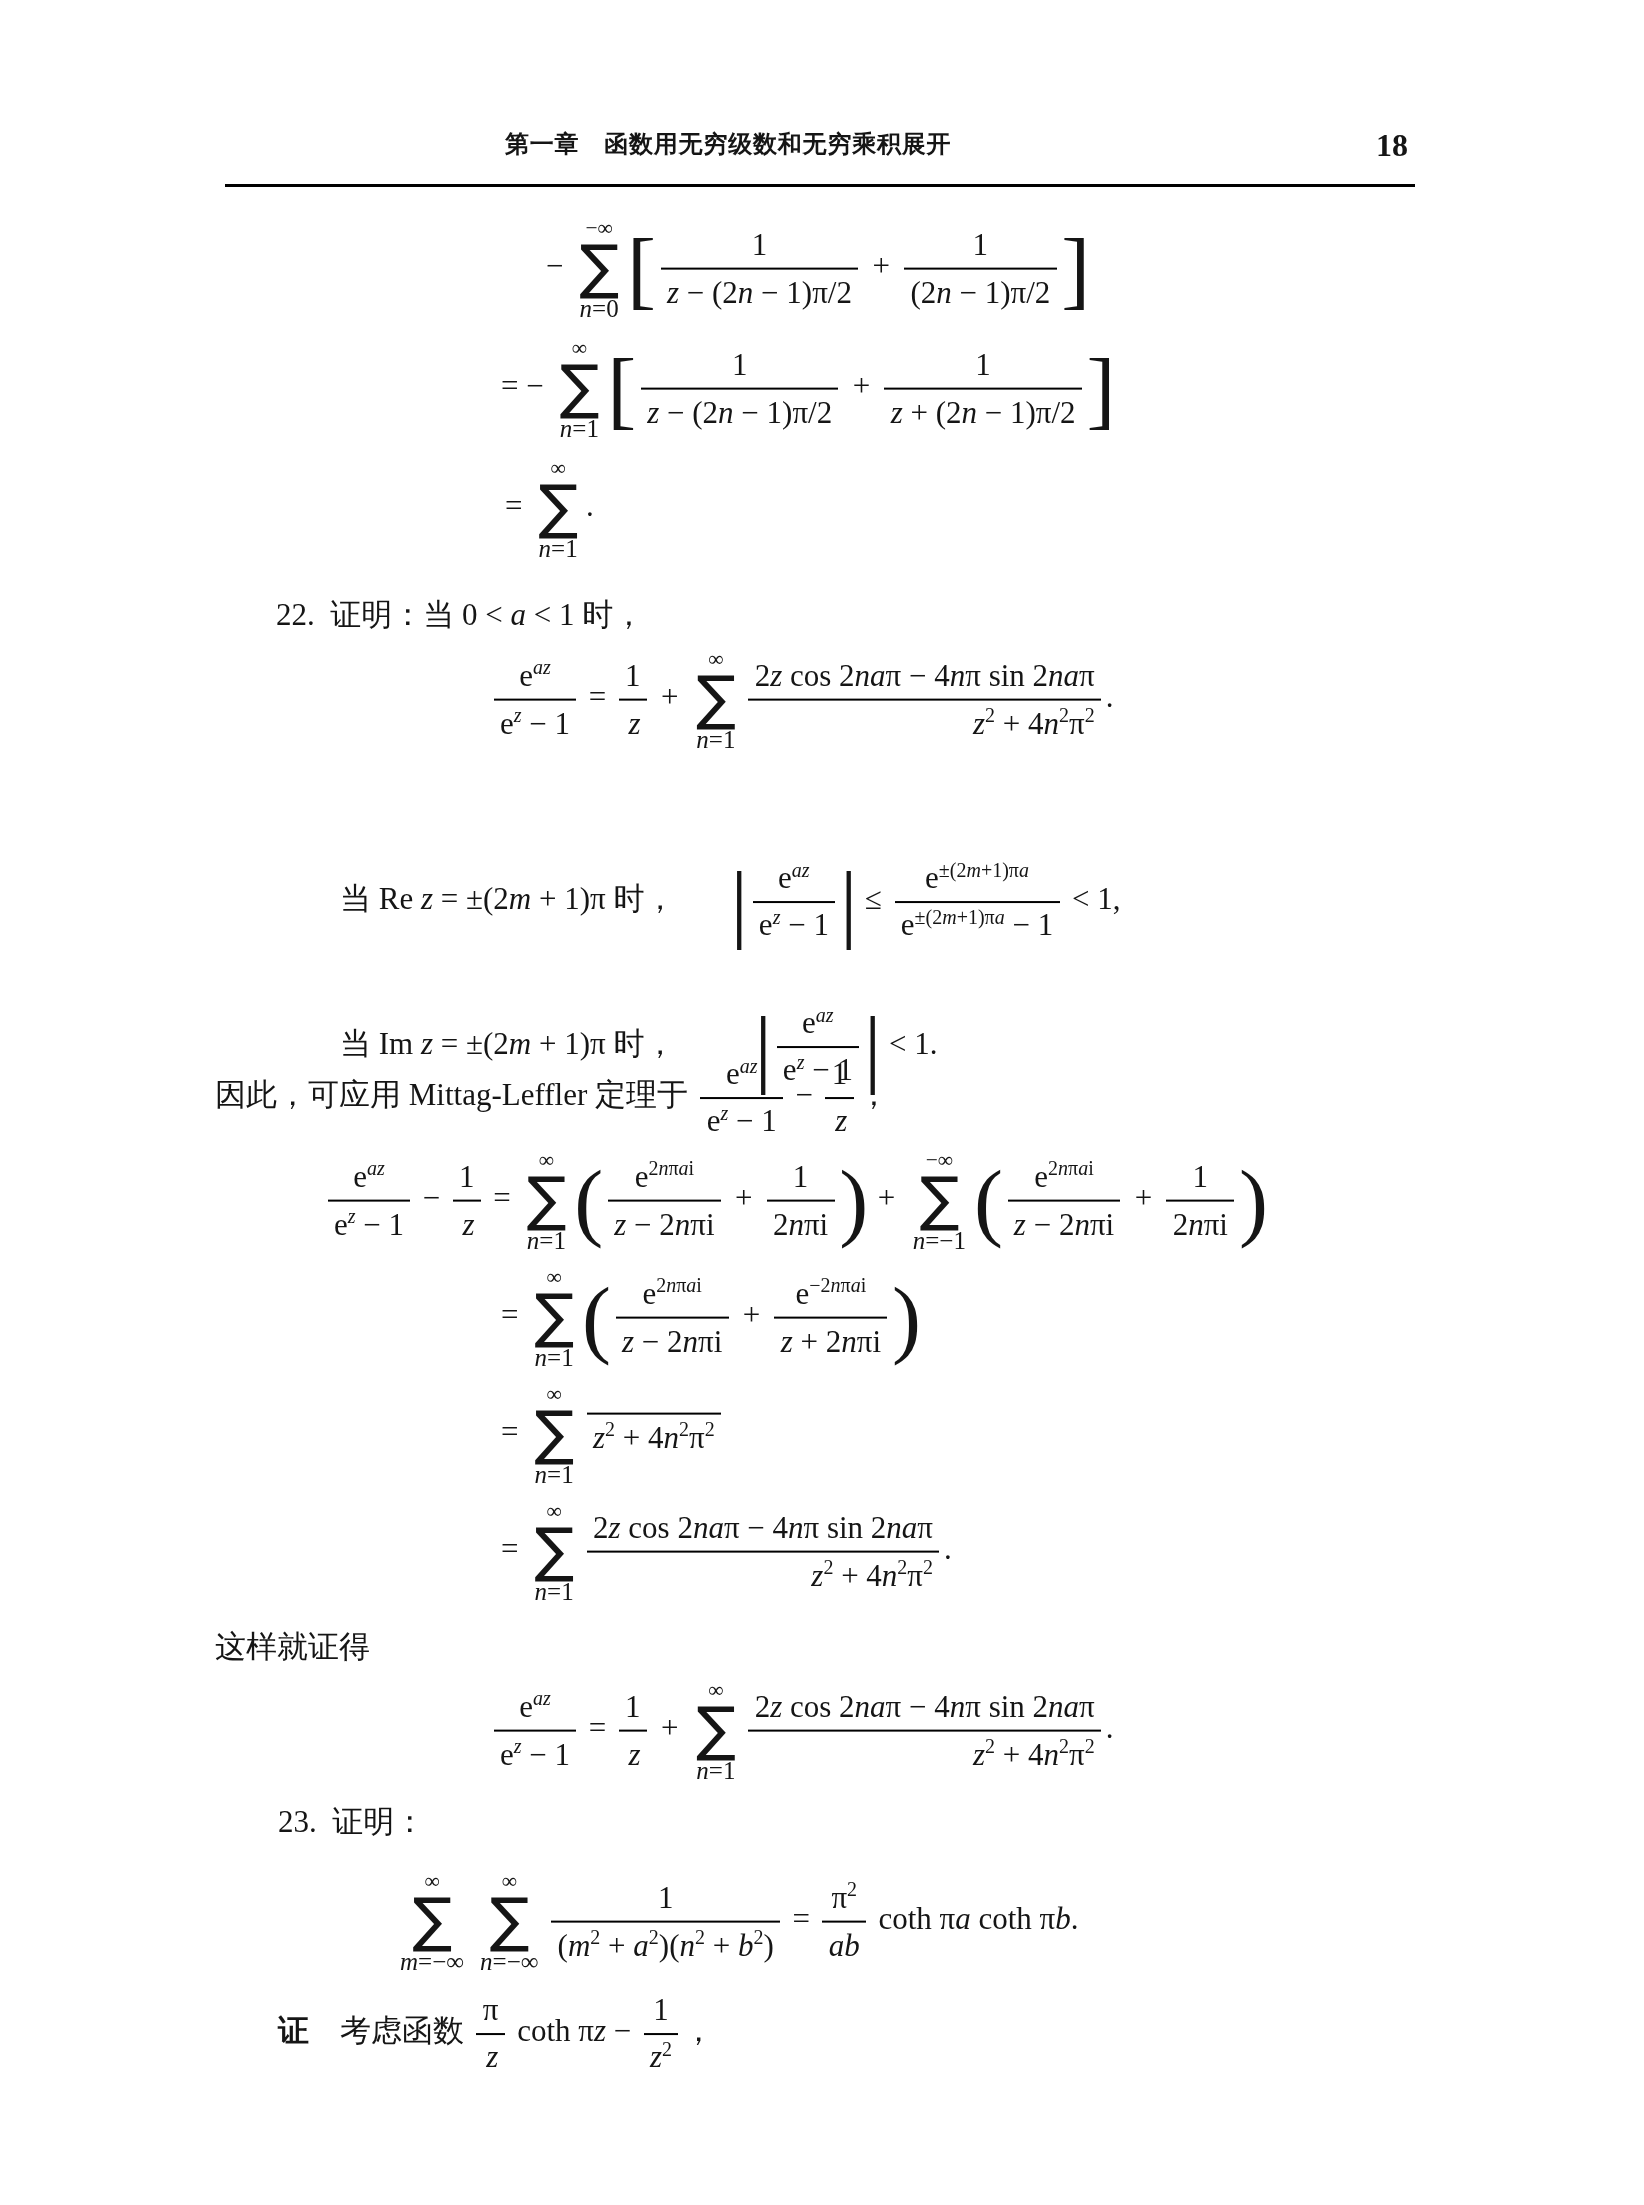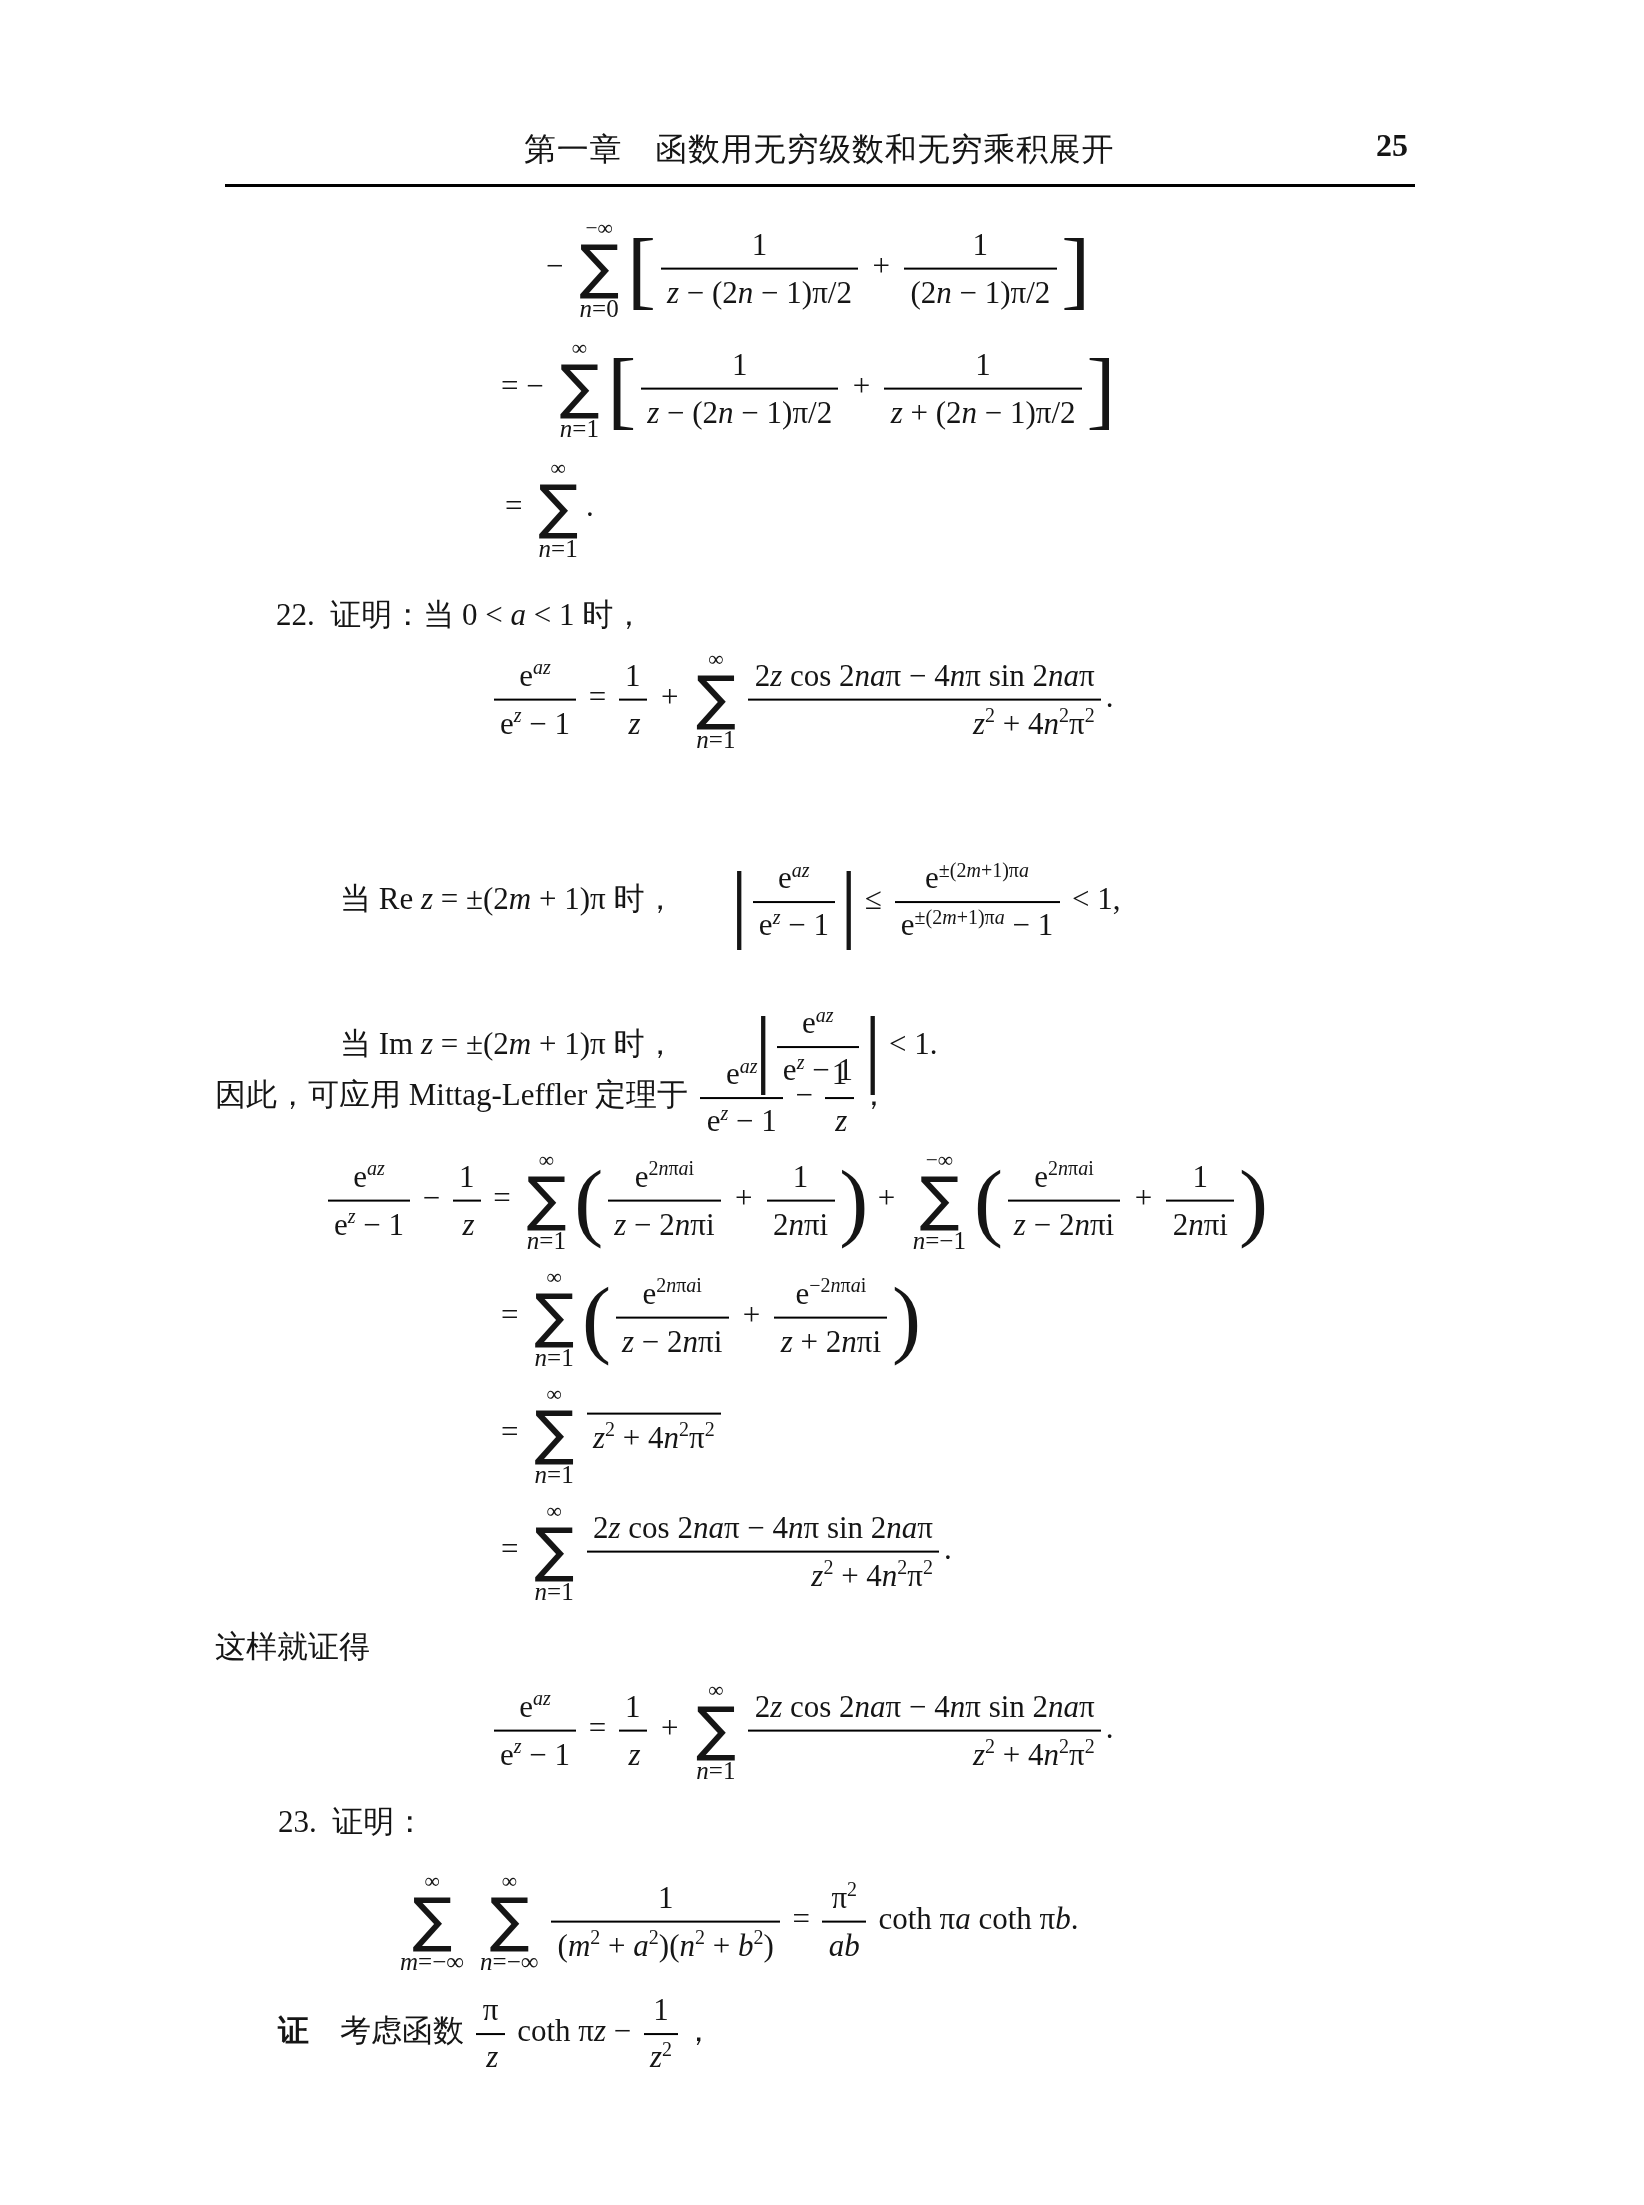--- a/index.html
+++ b/index.html
@@ -4,21 +4,21 @@
 <style>
   html,body{margin:0;padding:0;}
   body{
     width:1644px;height:2205px;background:#ffffff;
     font-family:"Liberation Serif","DejaVu Serif",serif;
     color:#151515;
   }
   .page{position:relative;width:1644px;height:2205px;overflow:hidden;background:#ffffff;}
   .chapter-title{
     position:absolute;left:505px;top:128px;
-    font-size:32px;font-weight:normal;letter-spacing:0.8px;white-space:nowrap;margin-left:19px;
+    font-size:24px;font-weight:bold;letter-spacing:0.8px;white-space:nowrap;
   }
   .page-number{position:absolute;left:1376px;top:127px;font-size:32px;font-weight:bold;}
   .rule{position:absolute;left:225px;top:184px;width:1190px;height:3.2px;background:#000;}
   .line{
     position:absolute;transform:translateY(-50%);
     white-space:nowrap;font-size:31px;line-height:1.25;
   }
   
   .f{display:inline-block;vertical-align:middle;text-align:center;margin:0 4.7px;}
   .f .n{display:block;padding:0 6.3px 3.2px;}
@@ -36,21 +36,21 @@
   .gap-a{display:inline-block;width:55px;}
   .gap-b{display:inline-block;width:79px;}
   b{font-weight:bold;}
 </style>
 </head>
 <body>
 
 <div class="page">
 
   <div class="chapter-title">第一章　函数用无穷级数和无穷乘积展开</div>
-  <div class="page-number">25</div>
+  <div class="page-number">18</div>
   <div class="rule"></div>
 
   <div class="line" style="left:546px;top:269px">− <span class="sum">
         <span class="t">−∞</span>
         <span class="g">∑</span>
         <span class="b"><i>n</i>=0</span>
       </span><span class="dl">[</span><span class="f"><span class="n">1</span><span class="d"><i>z</i> − (2<i>n</i> − 1)π/2</span></span><span class="op">+</span><span class="f"><span class="n">1</span><span class="d">(2<i>n</i> − 1)π/2</span></span><span class="dl">]</span></div>
   <div class="line" style="left:501px;top:389px">= − <span class="sum">
         <span class="t">∞</span>
         <span class="g">∑</span>

